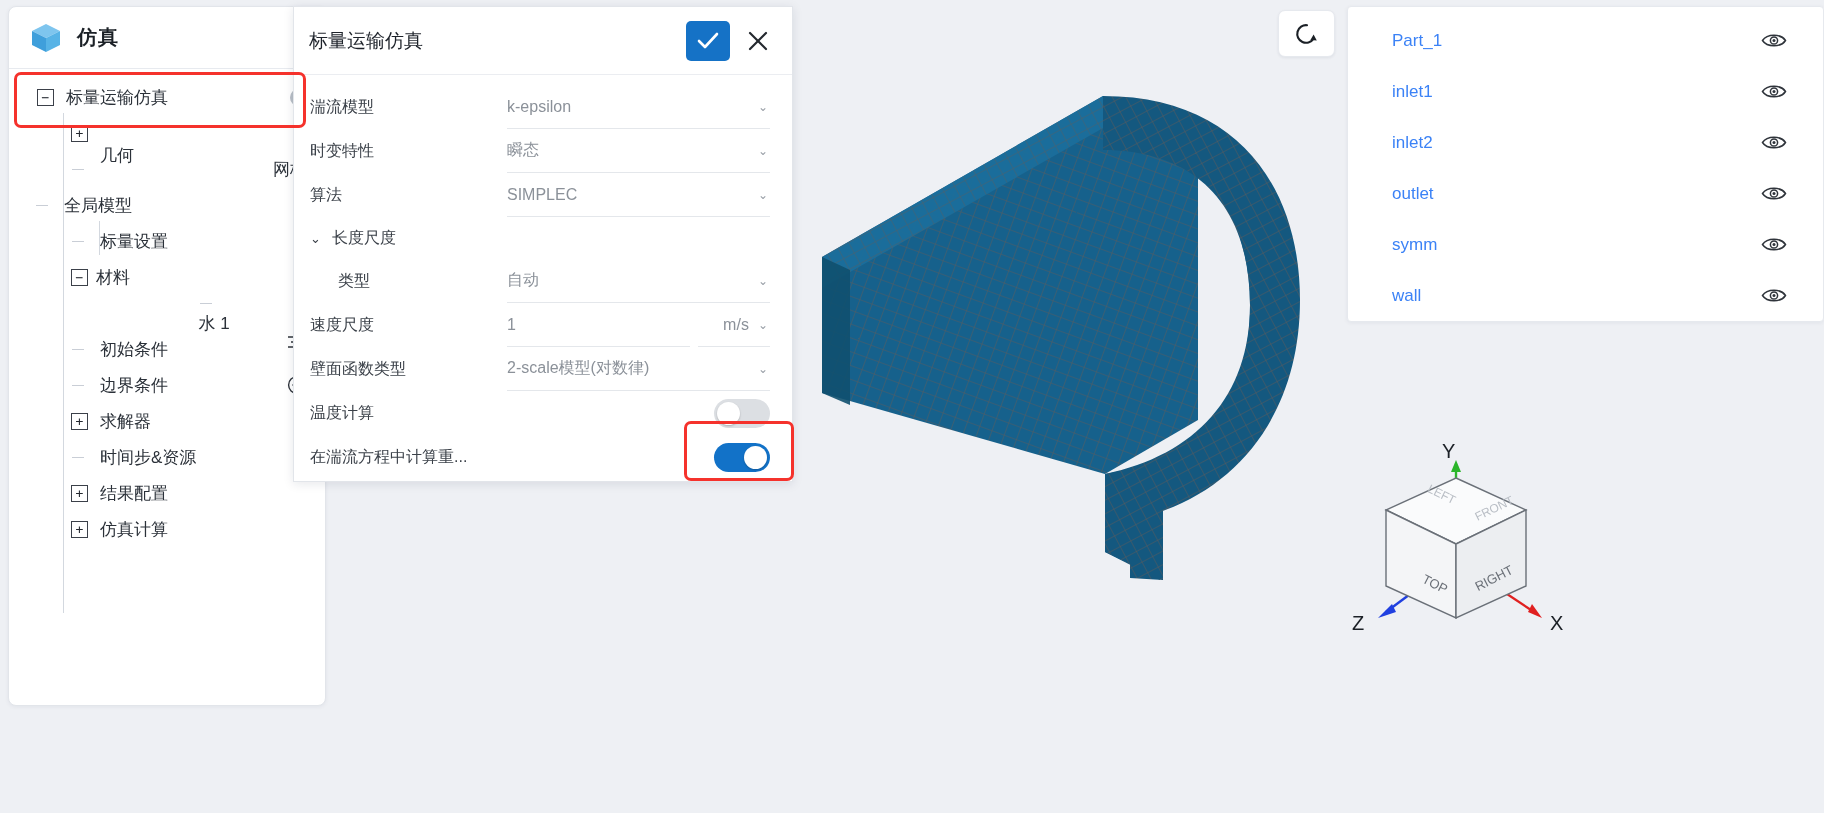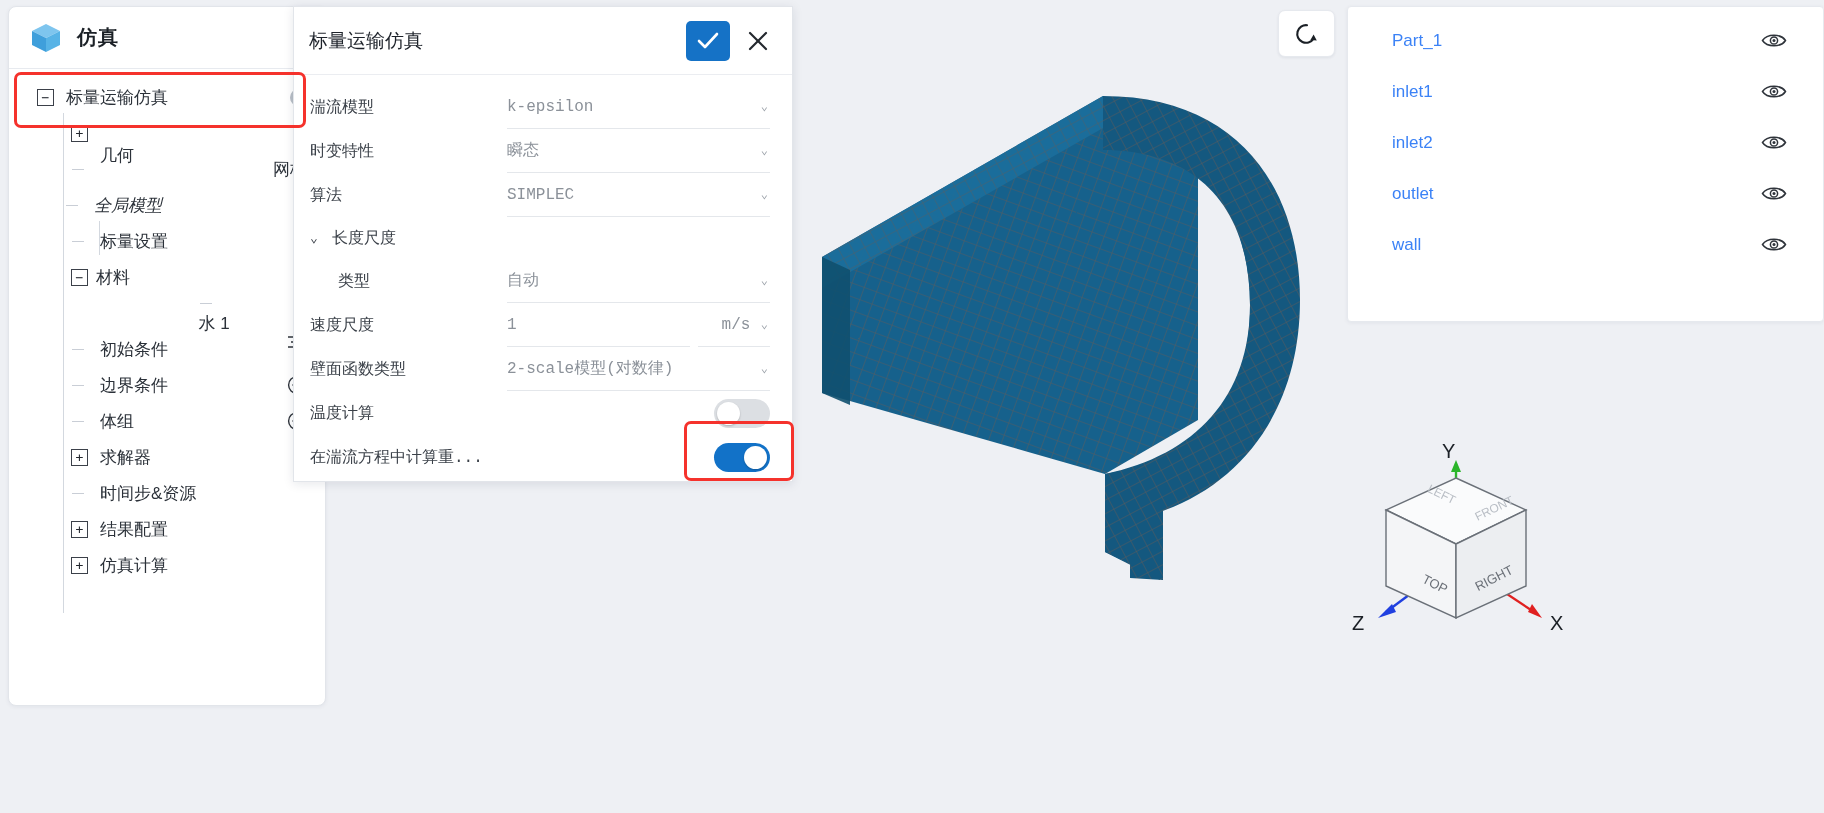--- a/index.html
+++ b/index.html
@@ -99,21 +99,21 @@
     width: 44px; height: 40px; border-radius: 5px;
     background: #1572c6; border: none; cursor: pointer;
     display: flex; align-items: center; justify-content: center;
   }
   .btn-cancel {
     width: 40px; height: 40px; border-radius: 5px;
     background: #fff; border: none; cursor: pointer;
     display: flex; align-items: center; justify-content: center;
   }
 
-  #dialog-body { padding: 10px 22px 0 16px; font-family: Liberation Mono, monospace; }
+  #dialog-body { padding: 10px 22px 0 16px; }
   .frow {
     height: 44px; display: flex; align-items: center;
     font-size: 16px; color: #3c4249;
   }
   .frow .f-label { width: 197px; flex: 0 0 197px; color: #3b4149; }
   .frow .f-label.indent { padding-left: 28px; }
   .f-control { flex: 1; position: relative; height: 44px; display: flex; align-items: center; }
   .f-select {
     flex: 1; height: 100%;
     border-bottom: 1px solid #e4e7eb;
@@ -259,21 +259,21 @@
       <div class="tree-row" style="padding-left:62px;">
         <span class="expander">+</span>
         <span class="label" style="margin-left:12px;margin-top:45px;">几何</span>
       </div>
 
       <div class="tree-row" style="padding-left:62px;justify-content:space-between;">
         <span class="tick"></span>
         <span class="label" style="margin-left:12px;">网格</span>
       </div>
 
-      <div class="tree-row" style="padding-left:56px;font-style:italic;">
+      <div class="tree-row" style="padding-left:26px;">
         <span class="tick"></span>
         <span class="label" style="margin-left:12px;">全局模型</span>
       </div>
 
       <div class="tree-row" style="padding-left:62px;">
         <span class="tick"></span>
         <span class="label" style="margin-left:12px;">标量设置</span>
       </div>
 
       <div class="tree-row" style="padding-left:62px;">
@@ -303,31 +303,20 @@
         <span class="label" style="margin-left:12px;">边界条件</span>
         <span class="row-action">
           <svg width="20" height="20" viewBox="0 0 20 20">
             <circle cx="10" cy="10" r="8.4" fill="none" stroke="#2f343b" stroke-width="1.4"></circle>
             <line x1="10" y1="5.4" x2="10" y2="14.6" stroke="#2f343b" stroke-width="1.4"></line>
             <line x1="5.4" y1="10" x2="14.6" y2="10" stroke="#2f343b" stroke-width="1.4"></line>
           </svg>
         </span>
       </div>
 
-      <div class="tree-row" style="padding-left:62px;">
-        <span class="tick"></span>
-        <span class="label" style="margin-left:12px;">体组</span>
-        <span class="row-action">
-          <svg width="20" height="20" viewBox="0 0 20 20">
-            <circle cx="10" cy="10" r="8.4" fill="none" stroke="#2f343b" stroke-width="1.4"></circle>
-            <line x1="10" y1="5.4" x2="10" y2="14.6" stroke="#2f343b" stroke-width="1.4"></line>
-            <line x1="5.4" y1="10" x2="14.6" y2="10" stroke="#2f343b" stroke-width="1.4"></line>
-          </svg>
-        </span>
-      </div>
 
       <div class="tree-row" style="padding-left:62px;">
         <span class="expander">+</span>
         <span class="label" style="margin-left:12px;">求解器</span>
       </div>
 
       <div class="tree-row" style="padding-left:62px;">
         <span class="tick"></span>
         <span class="label" style="margin-left:12px;">时间步&amp;资源</span>
       </div>
@@ -497,20 +486,30 @@
       <span>outlet</span>
       <span class="eye">
         <svg width="26" height="17" viewBox="0 0 26 17">
           <path d="M1.5 8.5 C6 1.5 20 1.5 24.5 8.5 C20 15.5 6 15.5 1.5 8.5 Z" fill="none" stroke="#2f343b" stroke-width="1.5"></path>
           <circle cx="13" cy="8.5" r="3.6" fill="none" stroke="#2f343b" stroke-width="1.5"></circle>
           <circle cx="13" cy="8.5" r="1.5" fill="#2f343b"></circle>
         </svg>
       </span>
     </div>
     <div class="part-row">
+      <span>symm</span>
+      <span class="eye">
+        <svg width="26" height="17" viewBox="0 0 26 17">
+          <path d="M1.5 8.5 C6 1.5 20 1.5 24.5 8.5 C20 15.5 6 15.5 1.5 8.5 Z" fill="none" stroke="#2f343b" stroke-width="1.5"></path>
+          <circle cx="13" cy="8.5" r="3.6" fill="none" stroke="#2f343b" stroke-width="1.5"></circle>
+          <circle cx="13" cy="8.5" r="1.5" fill="#2f343b"></circle>
+        </svg>
+      </span>
+    </div>
+    <div class="part-row">
       <span>wall</span>
       <span class="eye">
         <svg width="26" height="17" viewBox="0 0 26 17">
           <path d="M1.5 8.5 C6 1.5 20 1.5 24.5 8.5 C20 15.5 6 15.5 1.5 8.5 Z" fill="none" stroke="#2f343b" stroke-width="1.5"></path>
           <circle cx="13" cy="8.5" r="3.6" fill="none" stroke="#2f343b" stroke-width="1.5"></circle>
           <circle cx="13" cy="8.5" r="1.5" fill="#2f343b"></circle>
         </svg>
       </span>
     </div>
   </div>

